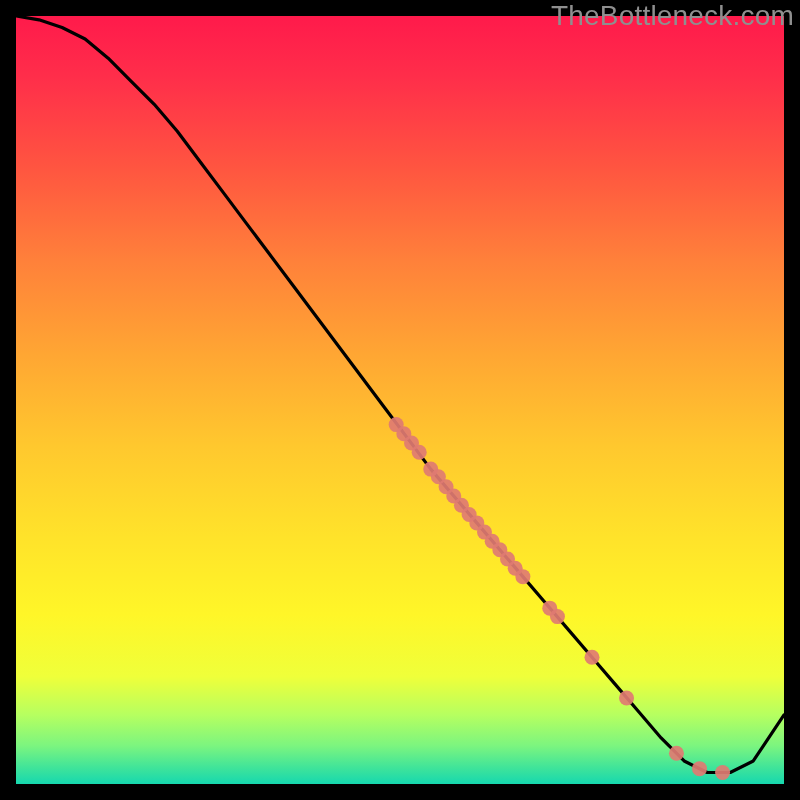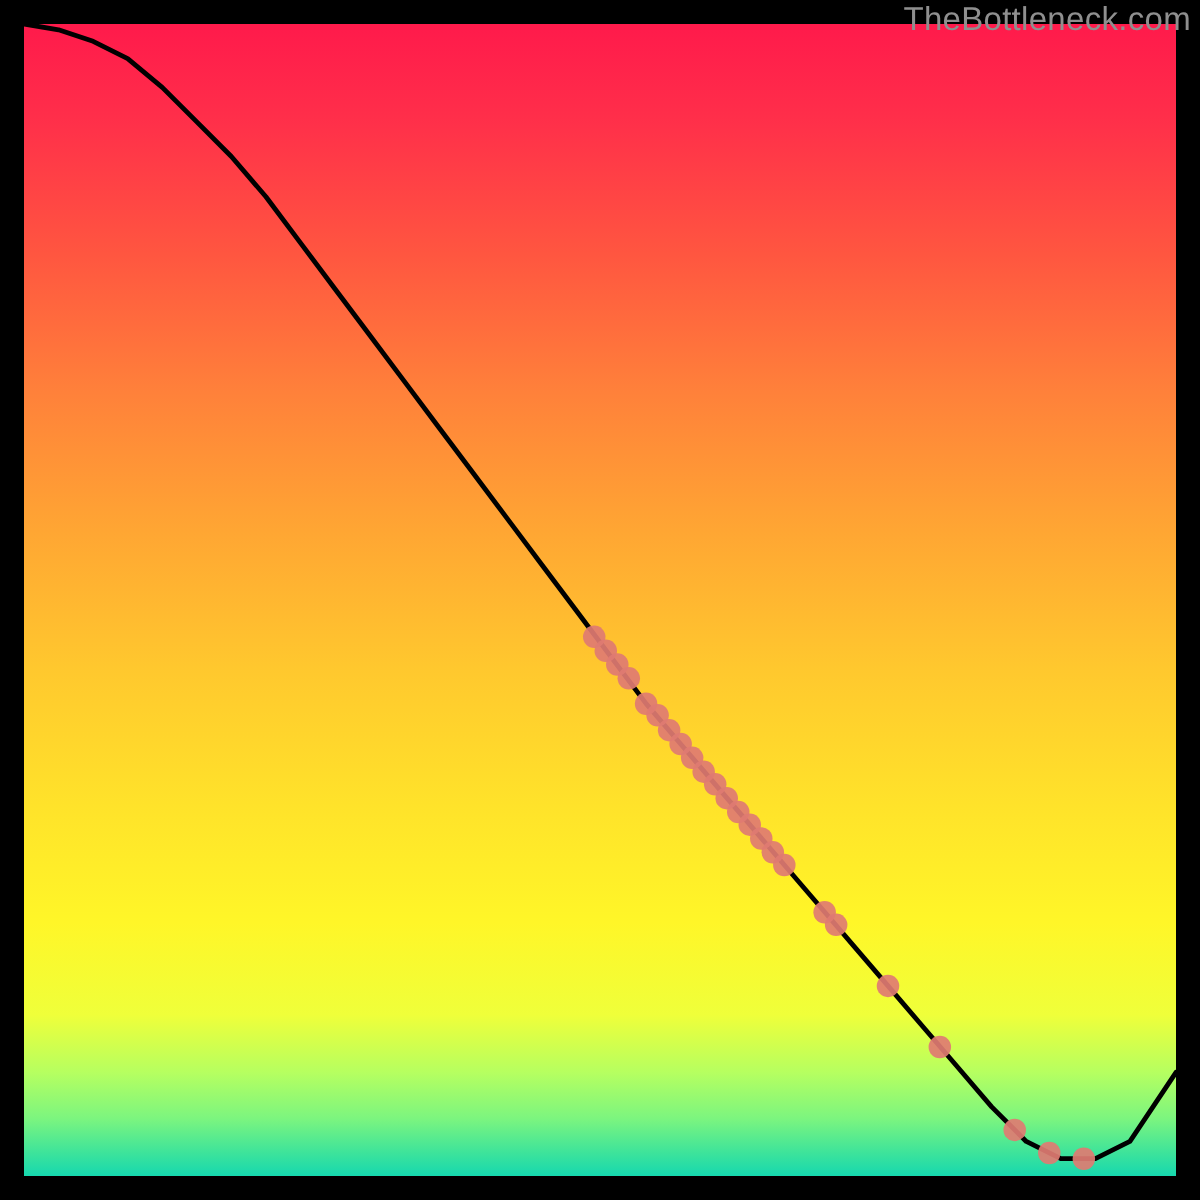--- a/index.html
+++ b/index.html
@@ -45,21 +45,21 @@
     left: 0;
     top: 0;
     width: 768px;
     height: 768px;
   }
   .attribution {
     position: absolute;
     top: 0;
     right: 6px;
     color: #8f8f8f;
-    font-size: 22px;
+    font-size: 28px;
     line-height: 1;
     padding-top: 2px;
     letter-spacing: 0.2px;
     user-select: none;
   }
 </style>
 </head>
 <body>
 
 <div class="stage">

